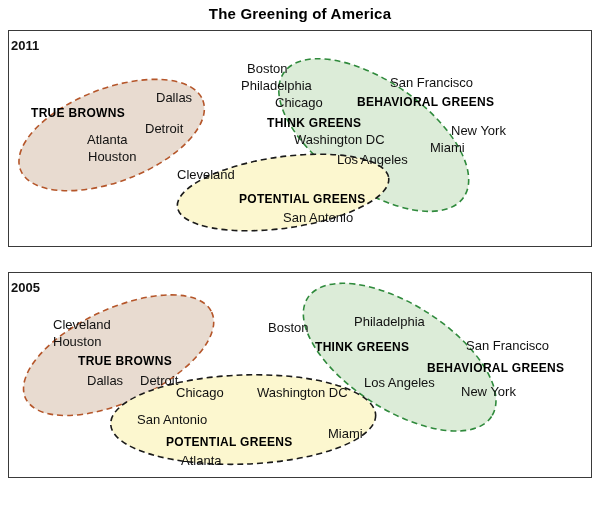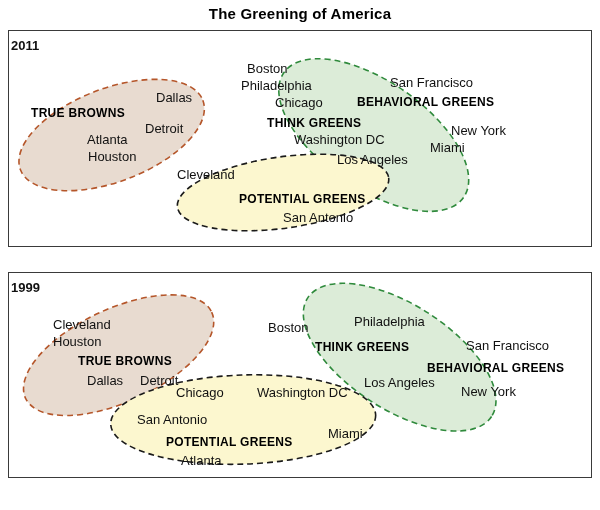--- a/index.html
+++ b/index.html
@@ -128,21 +128,21 @@
 
     <svg class="panel-svg" viewBox="0 0 584 206" preserveAspectRatio="none">
 
       <ellipse cx="110" cy="83" rx="103" ry="47" transform="rotate(-25 110 83)" fill="#e8dbd0" stroke="#b5562a" stroke-width="1.6" stroke-dasharray="6,4"></ellipse>
 
       <ellipse cx="392" cy="85" rx="110" ry="53" transform="rotate(33 392 85)" fill="#dcecd8" stroke="#2f8a3c" stroke-width="1.6" stroke-dasharray="6,4"></ellipse>
 
       <ellipse cx="235" cy="148" rx="133" ry="45" transform="rotate(-2 235 148)" fill="#fcf7cf" stroke="#1a1a1a" stroke-width="1.6" stroke-dasharray="6,4"></ellipse>
     </svg>
 
-    <div class="year-label">1999</div>
+    <div class="year-label">2005</div>
 
     <div class="city-label" style="left:44px; top:45px;">Cleveland</div>
     <div class="city-label" style="left:44px; top:62px;">Houston</div>
     <div class="group-label" style="left:69px; top:82px;">TRUE BROWNS</div>
     <div class="city-label" style="left:78px; top:101px;">Dallas</div>
     <div class="city-label" style="left:131px; top:101px;">Detroit</div>
 
     <div class="city-label" style="left:259px; top:48px;">Boston</div>
     <div class="city-label" style="left:345px; top:42px;">Philadelphia</div>
     <div class="group-label" style="left:306px; top:68px;">THINK GREENS</div>

